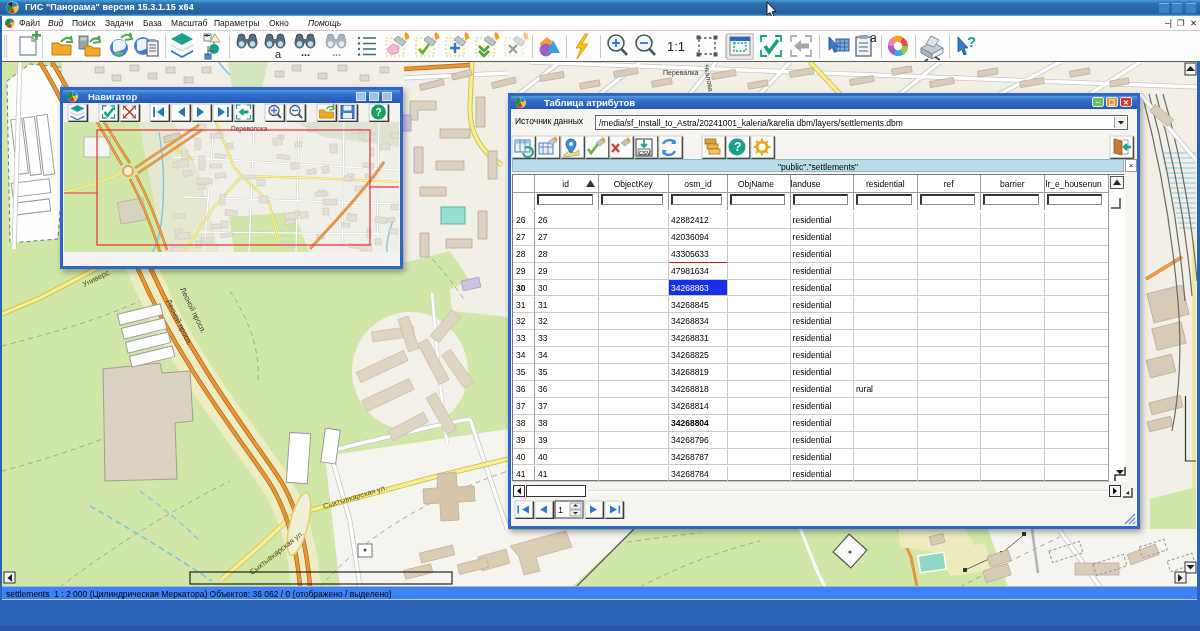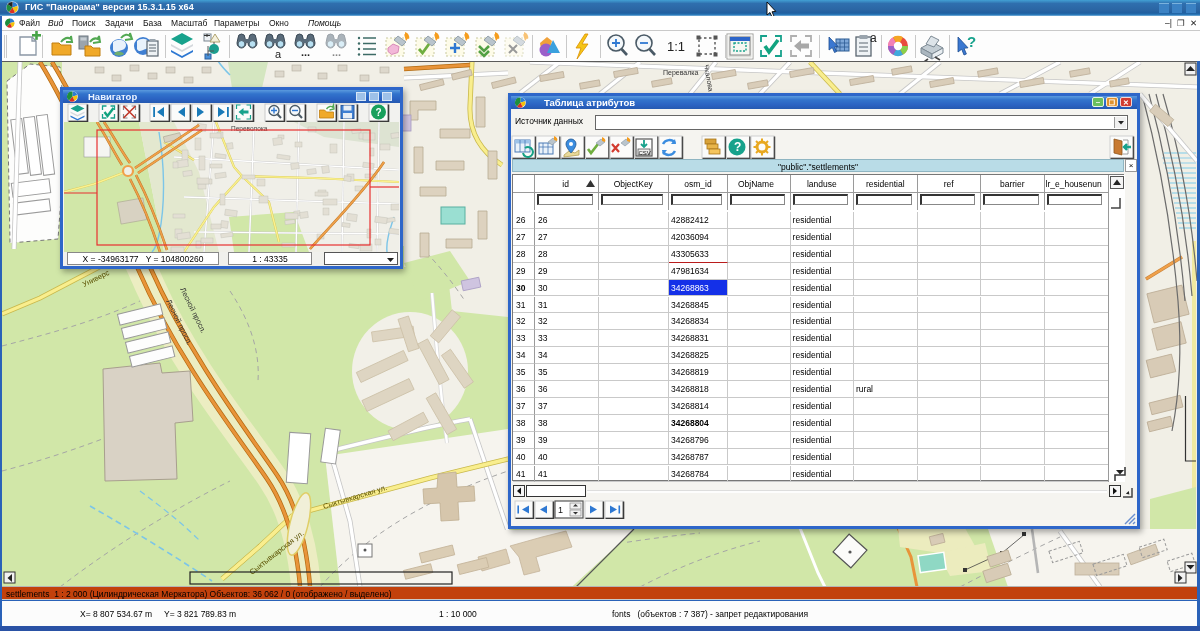--- a/index.html
+++ b/index.html
@@ -6,21 +6,21 @@
 html,body { width:1200px; height:631px; overflow:hidden; }
 body { font-family:"Liberation Sans", sans-serif; position:relative; background:#fff; }
 #app { position:absolute; left:0; top:0; width:1200px; height:631px; background:#2a62b8; }
 #titlebar { position:absolute; left:0; top:0; width:1200px; height:16px;
   background:linear-gradient(#42a0d4 0%, #2f6fae 22%, #2b66a4 60%, #1f5fa0 82%, #2d80c0 94%, #9cc2e2 100%); }
 #titletext { position:absolute; left:25px; top:2px; color:#fff; font-size:9px; font-weight:bold; letter-spacing:0.1px; }
 #menubar { position:absolute; left:2px; top:16px; width:1198px; height:14px; background:#ffffff; }
 .mitem { position:absolute; top:2px; font-size:8.5px; color:#111; }
 #toolbar { position:absolute; left:2px; top:30px; width:1198px; height:31px; background:#fdfdfd; border-top:1px solid #c9c9c9; }
 #mapwrap { position:absolute; left:2px; top:61px; width:1195px; height:525px; background:#f1efe7; border-top:1px solid #5a5a5a; overflow:hidden; }
-#sbar1 { position:absolute; left:2px; top:586px; width:1195px; height:14px; background:#c2410c; border-top:1px solid #b5b5b5; border-bottom:1px solid #c9c9c9; }
+#sbar1 { position:absolute; left:2px; top:586px; width:1195px; height:14px; background:#3b82f6; border-top:1px solid #b5b5b5; border-bottom:1px solid #c9c9c9; }
 #sbar1 span { position:absolute; left:4px; top:2px; font-size:8.5px; color:#000; }
 #sbar2 { position:absolute; left:2px; top:601px; width:1195px; height:25px; background:#fcfcfc; }
 #sbar2 div { position:absolute; top:8px; font-size:8.5px; color:#000; white-space:nowrap; }
 #bbord { position:absolute; left:0; top:626px; width:1200px; height:5px; background:#2a52a5; }
 .win { position:absolute; border:3px solid #2e66c9; background:#f4f3ef; box-shadow:2px 3px 6px rgba(0,0,0,0.35); }
 .wtitle { position:absolute; left:0; top:0; right:0; height:13px;
   background:linear-gradient(#5a9ade 0%, #3273cc 30%, #2a62c2 70%, #2559b0 100%); color:#fff; font-size:11px; font-weight:bold; }
 </style>
 </head>
 <body>
@@ -778,47 +778,39 @@
         <circle cx="64" cy="49" r="5" fill="#f0efe8" stroke="#f0a04a" stroke-width="2.2"></circle>
 
         <text x="167" y="9" font-size="6.5" fill="#444">Переволока</text>
         <g fill="none" stroke="#e83030" stroke-width="1.2">
           <rect x="33" y="8" width="273" height="115"></rect>
           <line x1="0" y1="71" x2="33" y2="71"></line>
           <line x1="335" y1="65" x2="306" y2="65"></line>
         </g>
       </svg>
     </div>
-    <div style="position:absolute;left:1px;top:162px;width:335px;height:14px;background:#f0f0ec;">
-      <div style="position:absolute;left:3px;top:0px;width:152px;height:13px;background:#fff;border:1px solid #888;font-size:8.5px;text-align:center;line-height:13px;">X = -34963177&nbsp;&nbsp;&nbsp;Y = 104800260</div>
-      <div style="position:absolute;left:164px;top:0px;width:84px;height:13px;background:#fff;border:1px solid #888;font-size:8.5px;text-align:center;line-height:13px;">1 : 43335</div>
-      <div style="position:absolute;left:260px;top:0px;width:74px;height:13px;background:#fff;border:1px solid #555;">
-        <svg width="11" height="11" style="position:absolute;right:1px;top:1px;">
-            <path d="M2 4 l3.5 4 3.5-4 Z" fill="#222"></path>
-          </svg>
-      </div>
-    </div>
   </div>
   <div class="win" id="tabwin" style="left:508px;top:93px;width:632px;height:436px;">
     <div class="wtitle">
       <svg width="11" height="11" style="position:absolute;left:4px;top:1px;">
         <circle cx="5.5" cy="5.5" r="5.3" fill="#fff"></circle>
         <path d="M5.5 5.5 L5.5 0.6 A4.9 4.9 0 0 1 10.2 4.3 Z" fill="#2d7dd2"></path>
         <path d="M5.5 5.5 L10.2 4.3 A4.9 4.9 0 0 1 7.6 10 Z" fill="#f4c20d"></path>
         <path d="M5.5 5.5 L7.6 10 A4.9 4.9 0 0 1 2 9.4 Z" fill="#d93025"></path>
         <path d="M5.5 5.5 L2 9.4 A4.9 4.9 0 0 1 5.5 0.6 Z" fill="#1e8e3e"></path>
       </svg>
       <span style="position:absolute;left:21px;top:1px;font-size:9.5px;color:#fff;margin-left:12px;">Таблица атрибутов</span>
       <div style="position:absolute;right:33px;top:1px;width:12px;height:10px;background:#6abf5e;border:1px solid #e8f5e5;border-radius:2px;color:#fff;font-size:8px;text-align:center;line-height:8px;">–</div>
       <div style="position:absolute;right:19px;top:1px;width:12px;height:10px;background:#e0922f;border:1px solid #f5e8d5;border-radius:2px;color:#fff;font-size:7px;text-align:center;line-height:9px;">❐</div>
       <div style="position:absolute;right:5px;top:1px;width:12px;height:10px;background:#d23b30;border:1px solid #f5d5d5;border-radius:2px;color:#fff;font-size:7px;text-align:center;line-height:9px;">✕</div>
     </div>
     <div style="position:absolute;left:0;top:13px;width:626px;height:417px;background:#f5f4f0;font-size:8.5px;">
       <span style="position:absolute;left:4px;top:7px;">Источник данных</span>
       <div style="position:absolute;left:84px;top:6px;width:533px;height:15px;background:#fff;border:1px solid #666;">
+        <span style="position:absolute;left:3px;top:2px;font-size:8.5px;">/media/sf_Install_to_Astra/20241001_kaleria/karelia dbm/layers/settlements.dbm</span>
         <div style="position:absolute;right:1px;top:1px;width:12px;height:11px;background:#f0f0f0;border-left:1px solid #999;">
           <svg width="12" height="11">
               <path d="M3 4 l3 3.5 3-3.5 Z" fill="#222"></path>
             </svg>
         </div>
       </div>
       <svg width="626" height="28" style="position:absolute;left:0;top:25px;">
         <defs>
           <g id="tbtn">
             <rect x="0" y="0" width="23" height="22" fill="#fbfbfa" stroke="#cfcfcf" stroke-width="1"></rect>
@@ -924,21 +916,21 @@
 <div style="position:absolute;left:85.5px;top:0;width:70.5px;height:18px;border-right:1px solid #9a9a9a;border-bottom:1px solid #9a9a9a;">
               <span style="position:absolute;left:0;right:0;top:4px;text-align:center;">ObjectKey</span>
             </div>
 <div style="position:absolute;left:156.0px;top:0;width:59px;height:18px;border-right:1px solid #9a9a9a;border-bottom:1px solid #9a9a9a;">
               <span style="position:absolute;left:0;right:0;top:4px;text-align:center;">osm_id</span>
             </div>
 <div style="position:absolute;left:215.0px;top:0;width:62.6px;height:18px;border-right:1px solid #9a9a9a;border-bottom:1px solid #9a9a9a;">
               <span style="position:absolute;left:10px;right:0;top:4px;text-align:left;">ObjName</span>
             </div>
 <div style="position:absolute;left:277.6px;top:0;width:63.4px;height:18px;border-right:1px solid #9a9a9a;border-bottom:1px solid #9a9a9a;">
-              <span style="position:absolute;left:0;right:0;top:4px;text-align:center;">landuse</span>
+              <span style="position:absolute;left:0;right:0;top:4px;text-align:left;">landuse</span>
             </div>
 <div style="position:absolute;left:341.0px;top:0;width:63.5px;height:18px;border-right:1px solid #9a9a9a;border-bottom:1px solid #9a9a9a;">
               <span style="position:absolute;left:0;right:0;top:4px;text-align:center;">residential</span>
             </div>
 <div style="position:absolute;left:404.5px;top:0;width:63.5px;height:18px;border-right:1px solid #9a9a9a;border-bottom:1px solid #9a9a9a;">
               <span style="position:absolute;left:0;right:0;top:4px;text-align:center;">ref</span>
             </div>
 <div style="position:absolute;left:468.0px;top:0;width:63.5px;height:18px;border-right:1px solid #9a9a9a;border-bottom:1px solid #9a9a9a;">
               <span style="position:absolute;left:0;right:0;top:4px;text-align:center;">barrier</span>
             </div>
@@ -1321,20 +1313,14 @@
             <line x1="11" y1="1" x2="1" y2="11"></line>
             <line x1="11" y1="5" x2="5" y2="11"></line>
             <line x1="11" y1="9" x2="9" y2="11"></line>
           </g>
       </svg>
     </div>
   </div>
   <div id="sbar1">
       <span>settlements&nbsp; 1 : 2 000 (Цилиндрическая Меркатора) Объектов: 36 062 / 0 (отображено / выделено)</span>
     </div>
-  <div id="sbar2">
-    <div style="left:78px;">X= 8 807 534.67 m</div>
-    <div style="left:162px;">Y= 3 821 789.83 m</div>
-    <div style="left:437px;">1 : 10 000</div>
-    <div style="left:610px;">fonts&nbsp;&nbsp; (объектов : 7 387) - запрет редактирования</div>
-  </div>
   <div id="bbord"></div>
 </div>
 
 </body></html>

